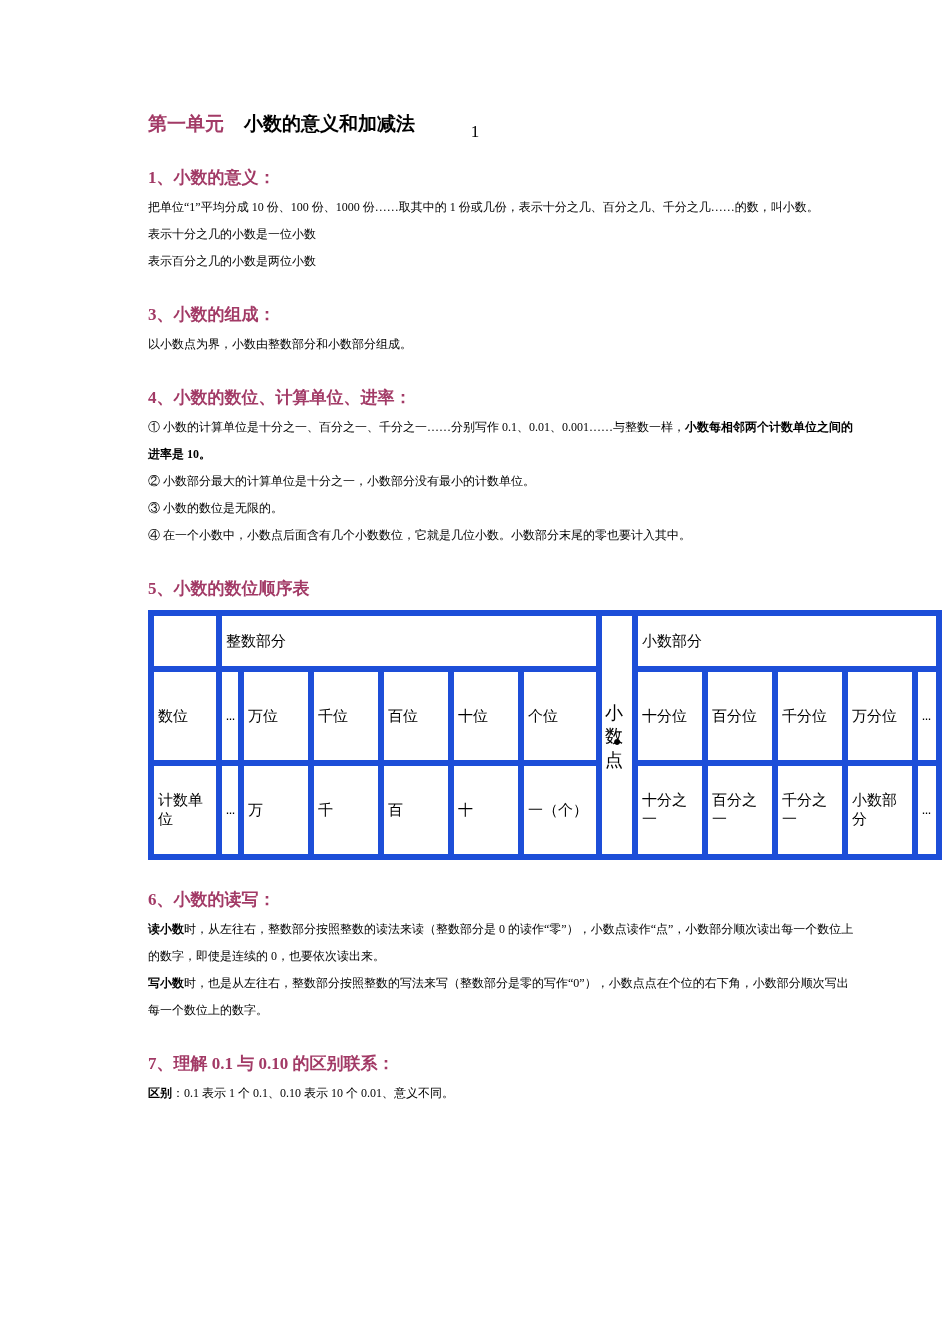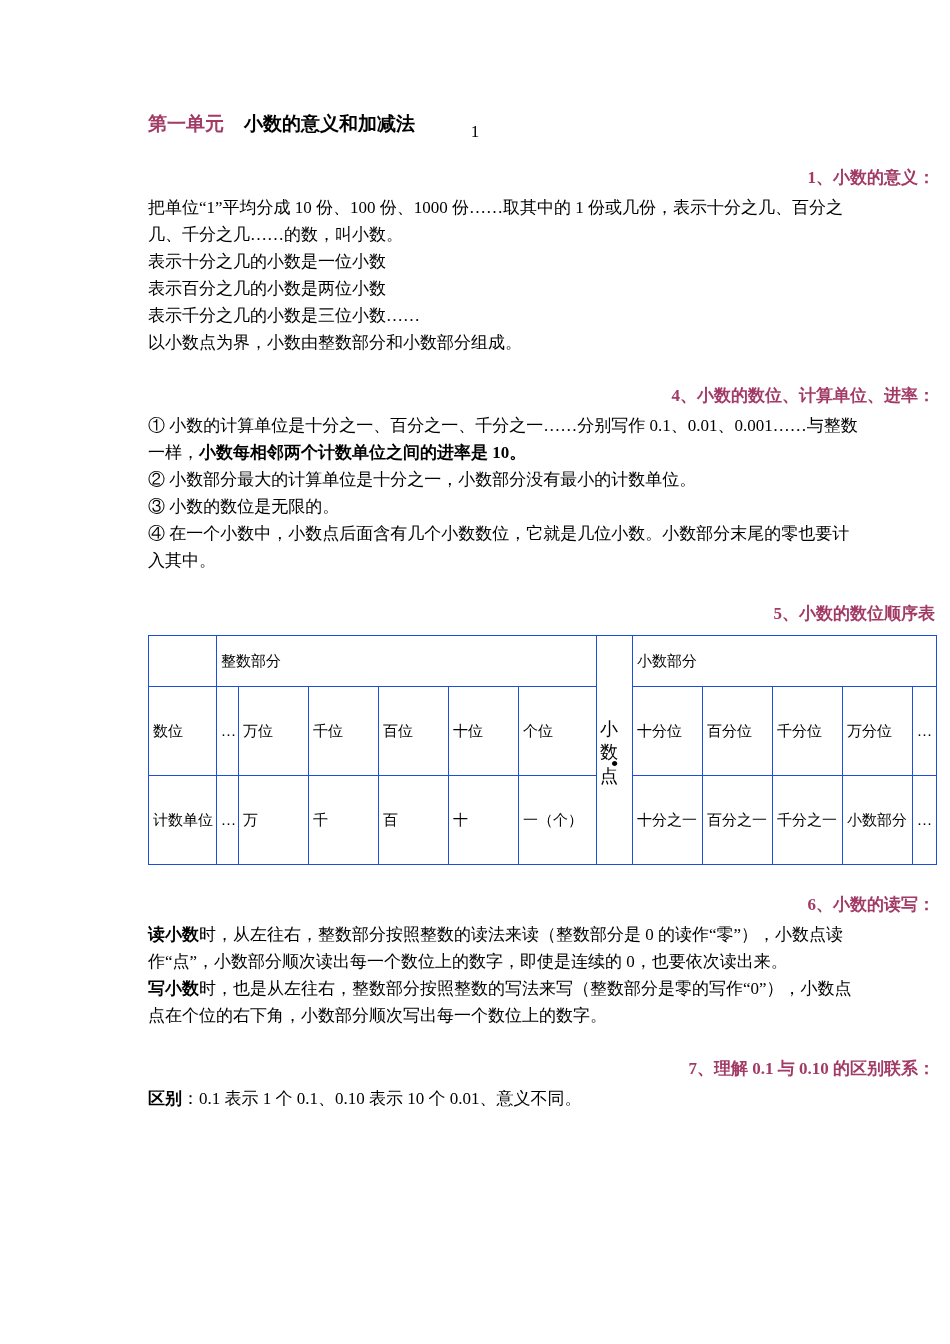--- a/index.html
+++ b/index.html
@@ -16,39 +16,40 @@
     position: absolute; top: 120px; left: 0;
     width: 950px; text-align: center;
     font-size: 17px; line-height: 24px;
   }
   .content { padding: 110px 15px 0 148px; }
   .doc-title { font-size: 19px; font-weight: bold; margin: 0; line-height: 28px; }
   .doc-title .title-prefix { color: var(--heading-color); margin-right: 20px; }
   h2.sec-heading {
     font-size: 17px; font-weight: bold;
     color: var(--heading-color);
-    margin: 26px 0 3px 0; line-height: 27px; text-align: right;
+    margin: 26px 0 3px 0; line-height: 27px;
   }
   p.body-text {
-    font-size: 17px; line-height: 27px;
+    font-size: 12px; line-height: 27px;
     margin: 0; max-width: 712px;
   }
   p.body-text b { font-weight: bold; }
 
   table.pv-table {
     border-collapse: collapse; table-layout: fixed;
     width: 788px; margin-top: 8px; margin-bottom: 4px;
     font-size: 15px;
   }
   .pv-table td {
-    border: 1px solid #1d4ed8;
+    border: 6px solid #1d4ed8;
     padding: 2px 2px 2px 4px;
     vertical-align: middle;
     text-align: left;
     overflow: hidden;
+    font-family: Liberation Mono, monospace;
   }
   .pv-table tr.r-head td { height: 46px; }
   .pv-table tr.r-digit td { height: 84px; }
   .pv-table tr.r-unit td { height: 84px; }
   .pv-table td.point-cell { padding: 0; position: relative; }
   .point-cell .point-label { padding: 6px 2px 0 3px; line-height: 1.3; font-size: 18px; }
   .point-cell .point-dot {
     position: absolute; top: 117px; left: 0;
     width: 100%; text-align: center;
     font-size: 22px; line-height: 1;
@@ -64,24 +65,24 @@
   <h1 class="doc-title"><span class="title-prefix">第一单元</span><span>小数的意义和加减法</span></h1>
 
   <section>
     <h2 class="sec-heading">1、小数的意义：</h2>
     <p class="body-text">把单位“1”平均分成 10 份、100 份、1000 份……取其中的 1 份或几份，表示十分之几、百分之几、千分之几……的数，叫小数。</p>
   </section>
 
   <section>
     <p class="body-text">表示十分之几的小数是一位小数</p>
     <p class="body-text">表示百分之几的小数是两位小数</p>
-    <p class="body-text">表示千分之几的小数是三位小数……</p>
   </section>
 
   <section>
+    <h2 class="sec-heading">3、小数的组成：</h2>
     <p class="body-text">以小数点为界，小数由整数部分和小数部分组成。</p>
   </section>
 
   <section>
     <h2 class="sec-heading">4、小数的数位、计算单位、进率：</h2>
     <p class="body-text"><span>① 小数的计算单位是十分之一、百分之一、千分之一……分别写作 0.1、0.01、0.001……与整数一样，</span><b>小数每相邻两个计数单位之间的进率是 10。</b></p>
     <p class="body-text">② 小数部分最大的计算单位是十分之一，小数部分没有最小的计数单位。</p>
     <p class="body-text">③ 小数的数位是无限的。</p>
     <p class="body-text">④ 在一个小数中，小数点后面含有几个小数数位，它就是几位小数。小数部分末尾的零也要计入其中。</p>
   </section>

